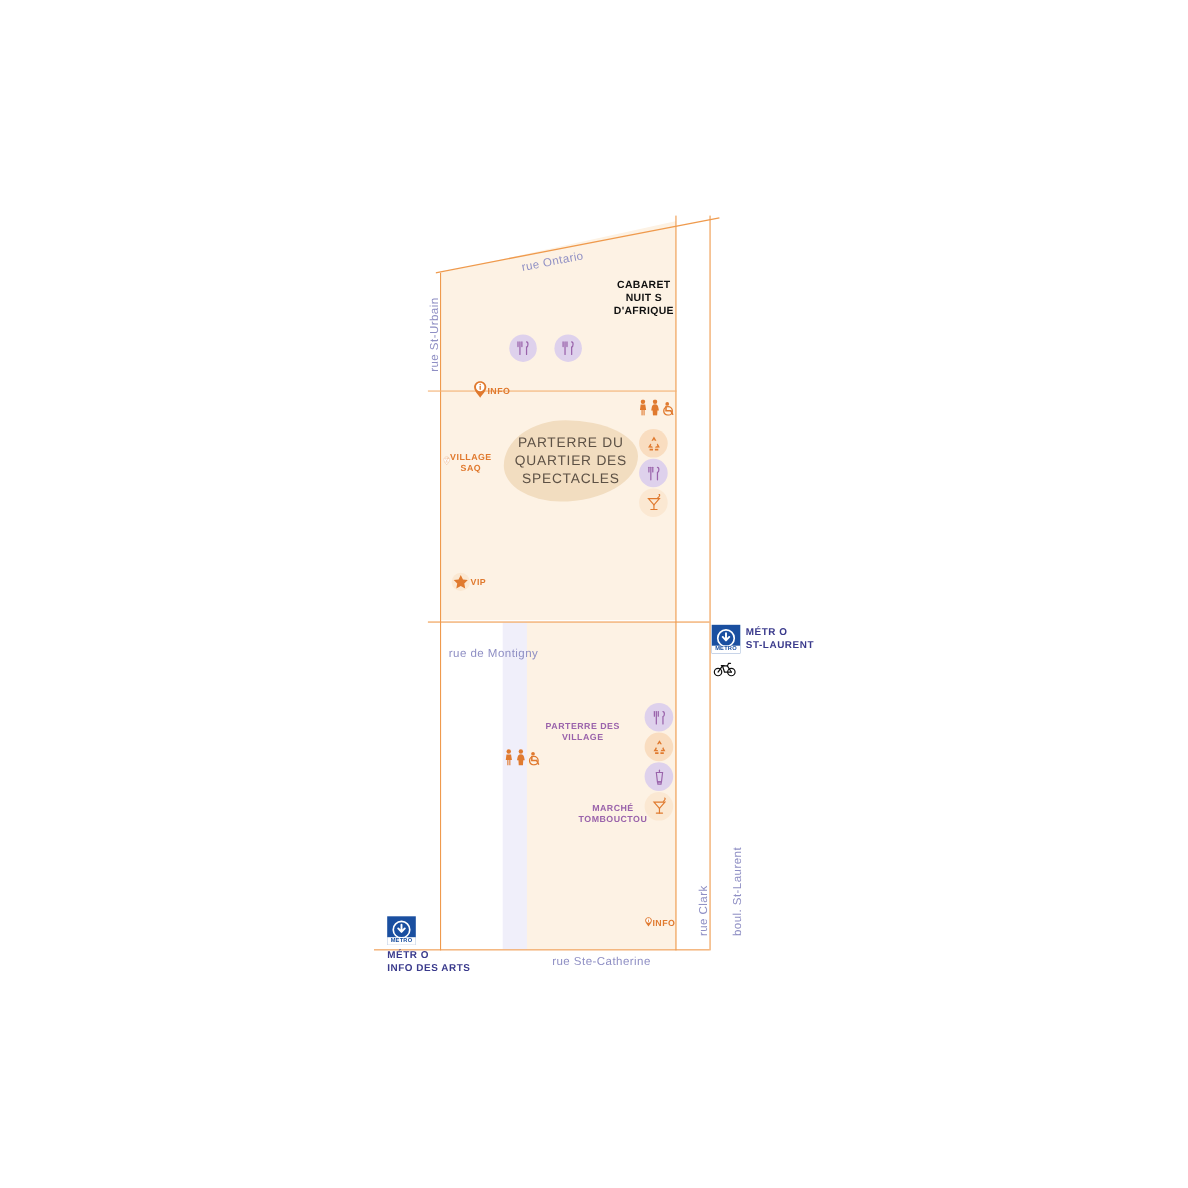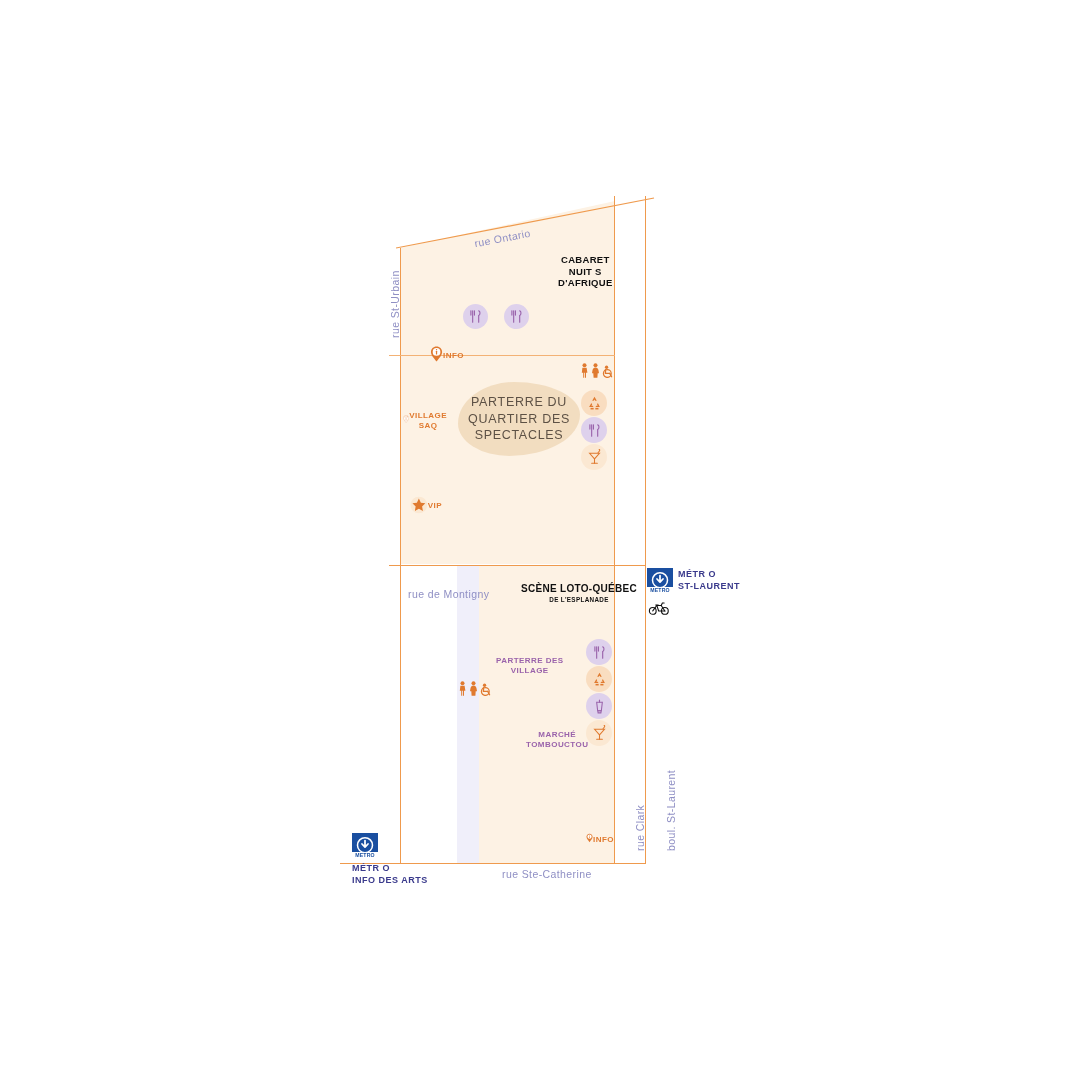--- a/index.html
+++ b/index.html
@@ -182,51 +182,33 @@
           <circle cx="30.5" cy="10" r="1.1" fill="#e07a2f" stroke="none"></circle>
         </g>
       </svg>
     </div>
     <div class="pin-label lbl-orange">
       <div>VILLAGE</div>
       <div>SAQ</div>
     </div>
   </div>
 
-  <div class="pin-wrap" style="left:410px;top:489px;width:32px;">
+  <div class="pin-wrap" style="left:410px;top:513px;width:32px;">
     <div class="pin" style="width:32px;height:32px;">
       <svg viewBox="0 0 32 32">
         <circle cx="16" cy="16" r="15" fill="#fbe8d2"></circle>
         <path d="M16 4.5 L19.6 12 L27.6 13 L21.8 18.7 L23.3 26.8 L16 22.9 L8.7 26.8 L10.2 18.7 L4.4 13 L12.4 12 Z" fill="#e07a2f"></path>
       </svg>
     </div>
     <div class="pin-label lbl-orange" style="margin-top:2px;">
       <div>VIP</div>
     </div>
   </div>
 
 
-  <div class="pin-wrap" style="left:521px;top:563px;width:64px;">
-    <div class="pin" style="width:56px;height:58px;">
-      <svg viewBox="0 0 56 58">
-        <path d="M28 1.5 C16.5 1.5 7.5 10.5 7.5 21.5 C7.5 34.5 22 45.5 28 56.5 C34 45.5 48.5 34.5 48.5 21.5 C48.5 10.5 39.5 1.5 28 1.5 Z" fill="#101010"></path>
-        <g stroke="#ffffff" stroke-width="1.6" fill="none" stroke-linecap="round">
-          <path d="M25.5 13 l0 -4.6 l3.2 -1"></path>
-          <circle cx="24" cy="14" r="1.9" fill="#ffffff" stroke="none"></circle>
-          <ellipse cx="33" cy="22.5" rx="5.2" ry="3.3" transform="rotate(38 33 22.5)" fill="#101010" stroke="#ffffff" stroke-width="1.5"></ellipse>
-          <path d="M29.5 26 L21 33.5" stroke-width="2.4"></path>
-          <path d="M20 34.5 c-4 3.2 -1 8 3 6 c3 -1.6 2 -5 -1 -4.4"></path>
-        </g>
-      </svg>
-    </div>
-    <div class="pin-label lbl-black" style="font-size:10px;">
-      <div>SCÈNE LOTO-QUÉBEC</div>
-      <div class="lbl-sub" style="margin-top:1px;">DE L'ESPLANADE</div>
-    </div>
-  </div>
 
   <div class="pin-wrap" style="left:496px;top:640px;width:46px;">
     <div class="pin" style="width:44px;height:48px;">
       <svg viewBox="0 0 44 48">
         <path d="M22 1.5 C12 1.5 4 9 4 18 C4 29 16 37.5 22 46.5 C28 37.5 40 29 40 18 C40 9 32 1.5 22 1.5 Z" fill="#9a63ab"></path>
         <g fill="#ffffff">
           <circle cx="15" cy="14.5" r="2.9"></circle>
           <circle cx="29" cy="14.5" r="2.9"></circle>
           <path d="M12.2 19 h5.6 v8.2 h-1.8 v-4 h-.6 v8.4 h-1.5 v-8.4 h-.6 v4 h-1.1 Z"></path>
           <path d="M26.2 19 h5.6 v8.2 h-1.8 v-4 h-.6 v8.4 h-1.5 v-8.4 h-.6 v4 h-1.1 Z"></path>

